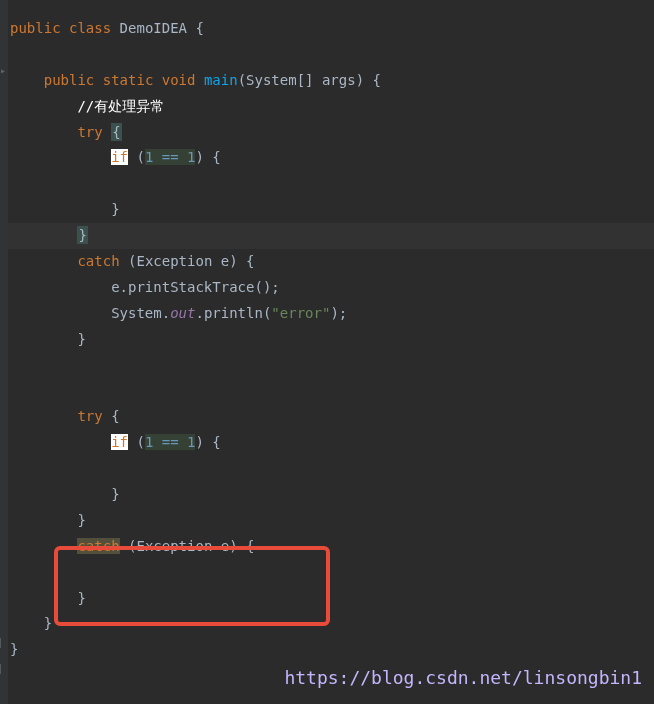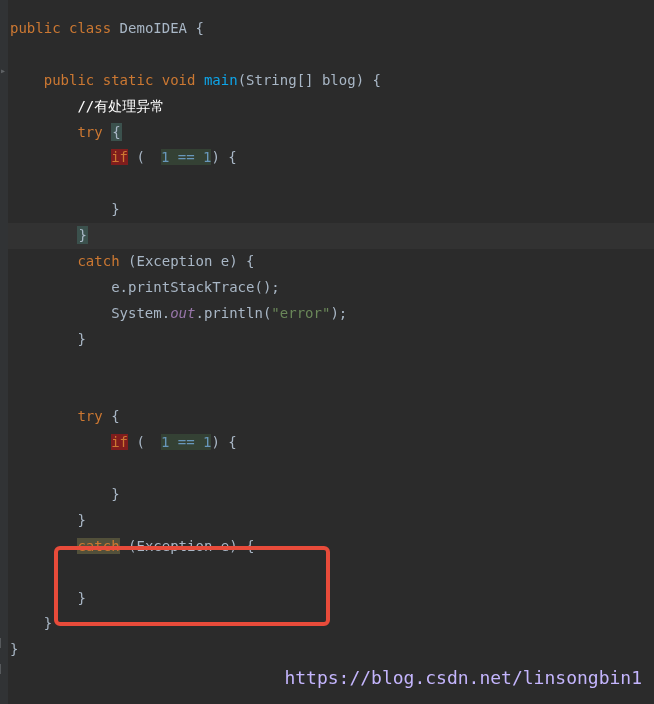--- a/index.html
+++ b/index.html
@@ -40,42 +40,42 @@
     }
     .line {
       white-space: pre;
       height: 25.9px;
     }
     .keyword { color: #cc7832; }
     .class-name { color: #a9b7c6; }
     .method-name { color: #0ea5e9; }
     .string { color: #6a8759; }
     .comment { color: #ffffff; }
-    .number { color: #6897bb; margin-left: 16px; }
+    .number { color: #6897bb; }
     .punct { color: #a9b7c6; }
     .italic-field { color: #9876aa; font-style: italic; margin-top: 12px; }
     
     .highlight-line {
       background: #323232;
       margin-left: -10px;
       padding-left: 10px;
       width: 654px;
     }
     .brace-highlight {
       background: #3b514d;
       border: 1px solid #3b514d;
     }
     .literal-bg {
       background: #344134;
     }
     .catch-bg {
       background: #52503a;
     }
     .if-bg {
-      background: #7f1d1d;
+      background: #ffffff;
     }
     .red-box {
       position: absolute;
       border: 4px solid #e84b3a;
       border-radius: 6px;
     }
     .watermark {
       position: absolute;
       right: 12px;
       bottom: 10px;
@@ -89,21 +89,21 @@
 
 <div class="gutter">
   <div class="gutter-icon" style="top:62px;">▸</div>
   <div class="gutter-icon" style="top:634px;">⎸</div>
   <div class="gutter-icon" style="top:660px;">⎸</div>
 </div>
 
 <div class="code-area">
   <div class="line"><span class="keyword">public</span> <span class="keyword">class</span> <span class="class-name">DemoIDEA</span><span class="punct"> {</span></div>
   <div class="line"></div>
-  <div class="line">    <span class="keyword">public</span> <span class="keyword">static</span> <span class="keyword">void</span> <span class="method-name">main</span><span class="punct">(String[] blog) {</span></div>
+  <div class="line">    <span class="keyword">public</span> <span class="keyword">static</span> <span class="keyword">void</span> <span class="method-name">main</span><span class="punct">(System[] args) {</span></div>
   <div class="line">        <span class="comment">//有处理异常</span></div>
   <div class="line">        <span class="keyword">try</span> <span class="brace-highlight">{</span></div>
   <div class="line">            <span class="keyword if-bg">if</span><span class="punct"> (</span><span class="number literal-bg">1 == 1</span><span class="punct">) {</span></div>
   <div class="line"></div>
   <div class="line">            <span class="punct">}</span></div>
   <div class="line highlight-line">        <span class="brace-highlight">}</span></div>
   <div class="line">        <span class="keyword">catch</span><span class="punct"> (Exception e) {</span></div>
   <div class="line">            <span class="punct">e.</span><span class="punct">printStackTrace</span><span class="punct">();</span></div>
   <div class="line">            <span class="punct">System.</span><span class="italic-field">out</span><span class="punct">.</span><span class="punct">println</span><span class="punct">(</span><span class="string">"error"</span><span class="punct">);</span></div>
   <div class="line">        <span class="punct">}</span></div>

